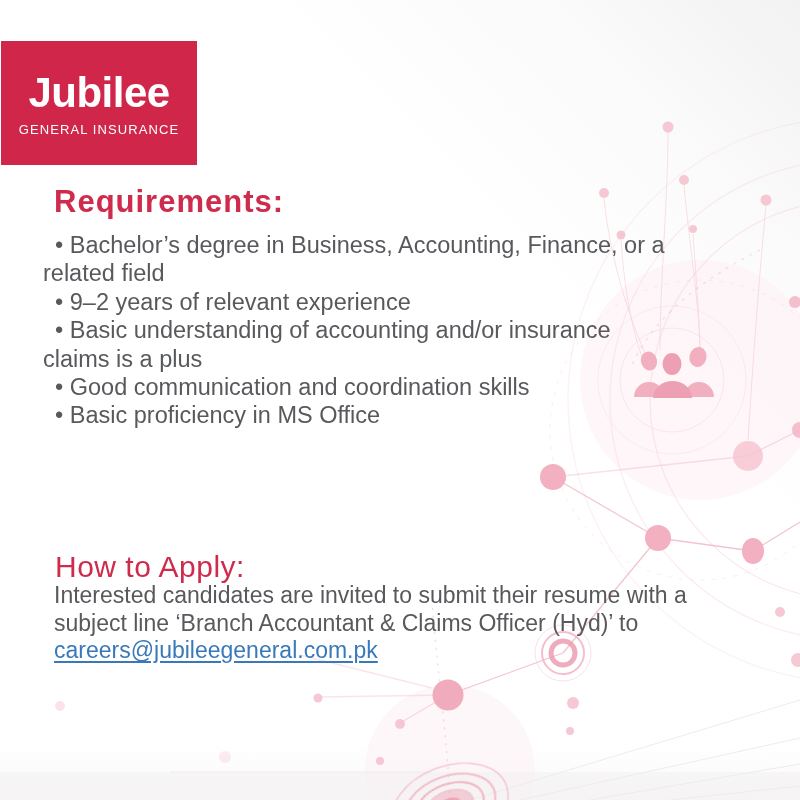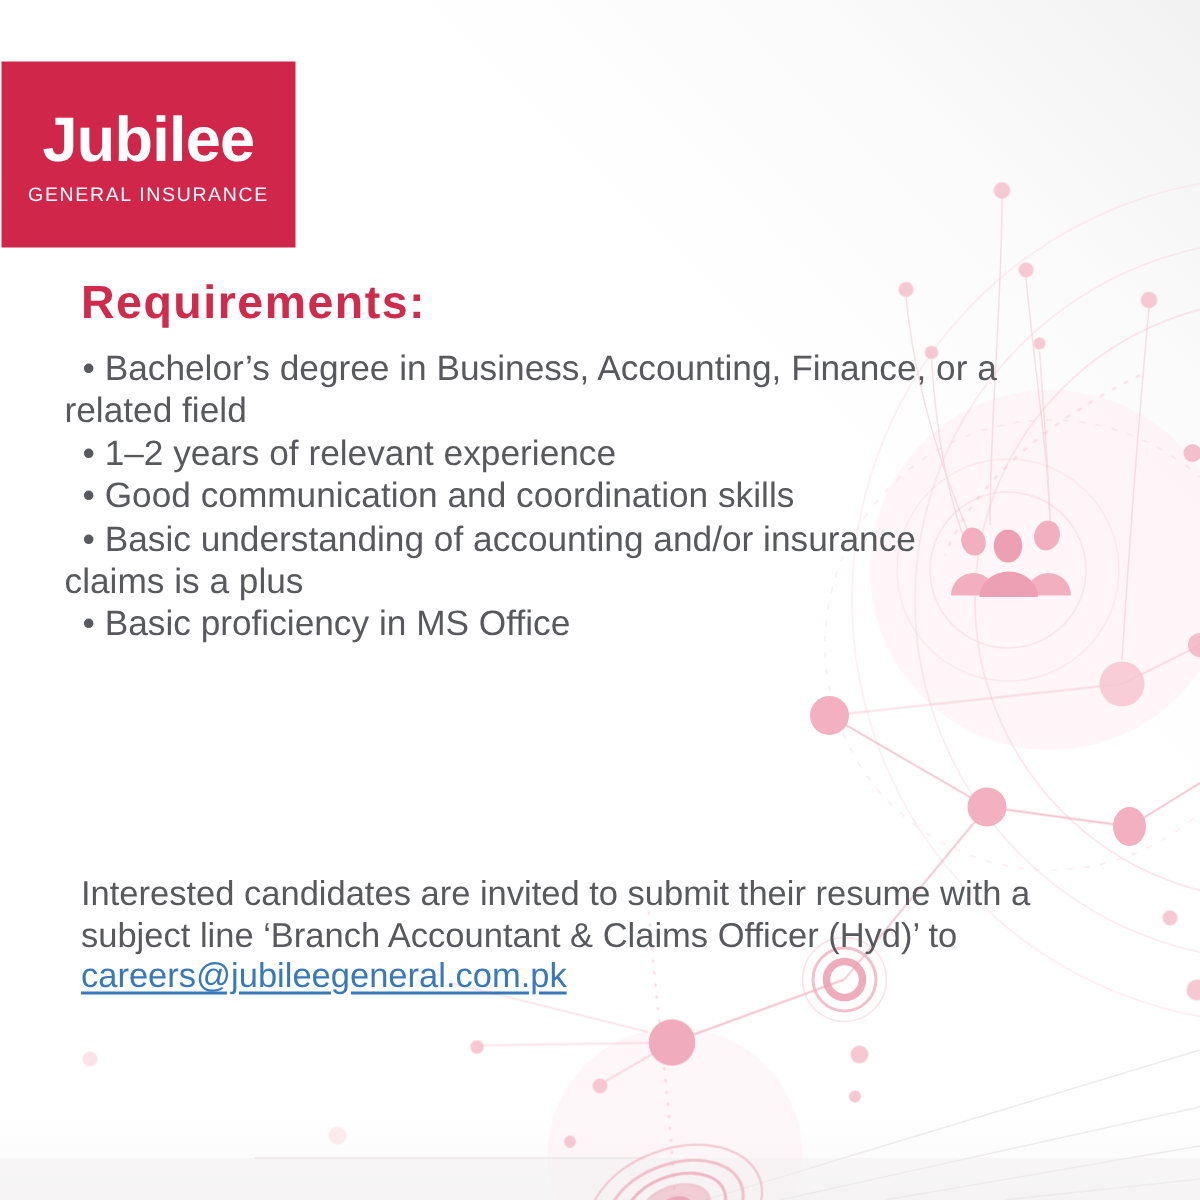--- a/index.html
+++ b/index.html
@@ -171,25 +171,26 @@
   </svg>
 
   <div class="logo-box">
     <div class="brand-name">Jubilee</div>
     <div class="brand-tagline">GENERAL INSURANCE</div>
   </div>
 
   <h1 class="req-heading">Requirements:</h1>
   <div class="req-list">
       <div class="req-item">• Bachelor’s degree in Business, Accounting, Finance, or a<br>related field</div>
-      <div class="req-item">• 1–2 years of relevant experience</div>
+      <div class="req-item">• 9–2 years of relevant experience</div>
+      <div class="req-item">• Basic understanding of accounting and/or insurance<br>claims is a plus</div>
       <div class="req-item">• Good communication and coordination skills</div>
-      <div class="req-item">• Basic understanding of accounting and/or insurance<br>claims is a plus</div>
       <div class="req-item">• Basic proficiency in MS Office</div>
     </div>
 
+  <h2 class="apply-heading">How to Apply:</h2>
   <div class="apply-text">
     <span>Interested candidates are invited to submit their resume with a</span><br>
     <span>subject line ‘Branch Accountant &amp; Claims Officer (Hyd)’ to</span><br>
     <a class="email-link" href="#">careers@jubileegeneral.com.pk</a>
   </div>
 
 </div>
 
 </body></html>

